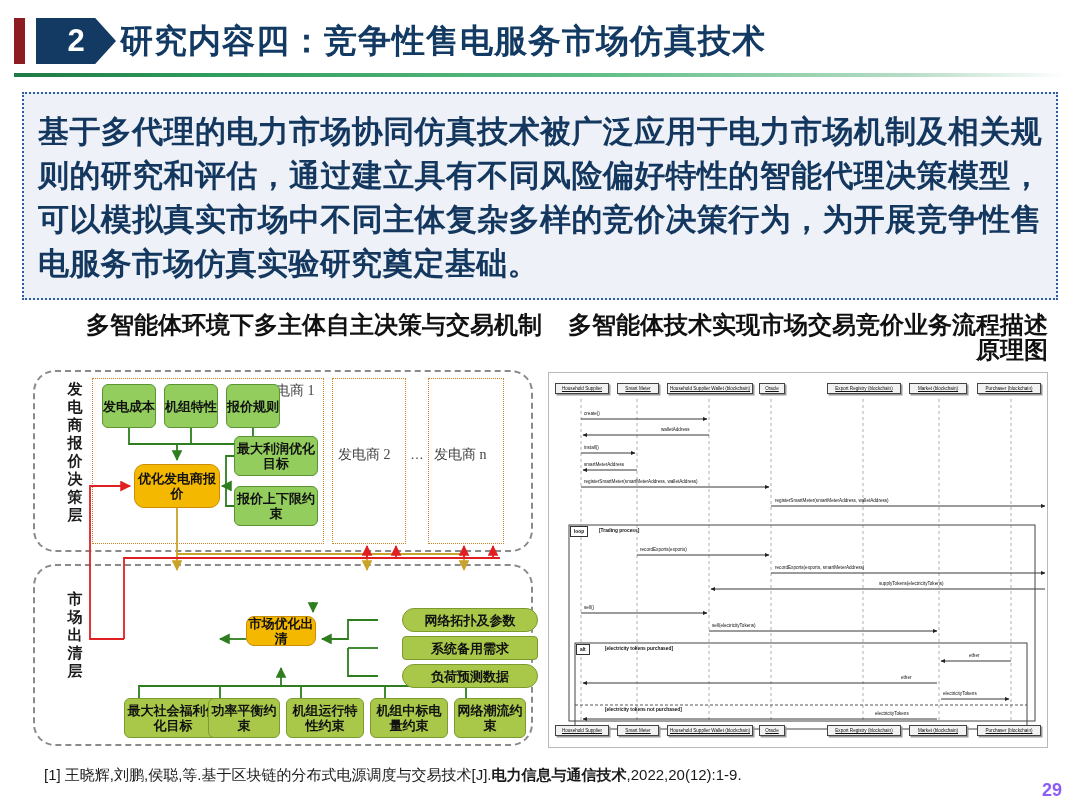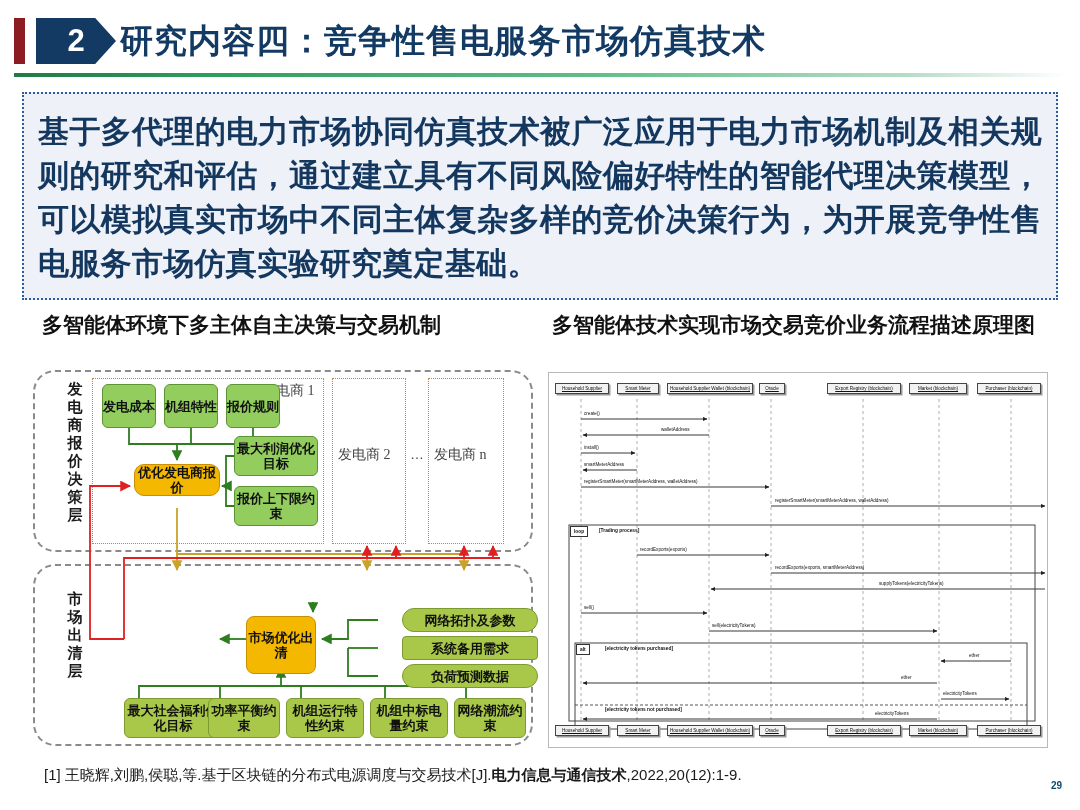--- a/index.html
+++ b/index.html
@@ -35,22 +35,22 @@
     border:2px dotted #2b5c9e;background:#eef2f8;box-sizing:border-box;
   }
   #summary-text{
     position:absolute;left:14px;top:16px;width:1004px;
     color:#13375e;font-size:31px;font-weight:bold;line-height:44px;
     text-align:justify;letter-spacing:0.3px;
   }
 
   
   .cap{
-    position:absolute;color:#111;font-size:21px;font-weight:bold;
-    text-align:left;line-height:25px;
+    position:absolute;color:#111;font-size:24px;font-weight:bold;
+    text-align:right;line-height:25px;
   }
   #cap-left{left:42px;top:312px;width:500px;}
   #cap-right{left:552px;top:312px;width:496px;}
 
   
   #left-fig{position:absolute;left:30px;top:368px;width:505px;height:380px;}
 
   .layer{
     position:absolute;border:2px dashed #8a8a8a;border-radius:22px;
     box-sizing:border-box;background:#ffffff;
@@ -90,27 +90,27 @@
     font-family:"Liberation Serif","DejaVu Serif",serif;
   }
   .green{background:#92cd5e;border-color:#5a9433;}
   .yellow{background:#f5b800;border-color:#c98f00;}
   .olive{background:#a9c84a;border-color:#7a9b2f;margin-left:24px;}
 
   
   #b-cost{left:72px;top:16px;width:54px;height:44px;}
   #b-unit{left:134px;top:16px;width:54px;height:44px;}
   #b-rule{left:196px;top:16px;width:54px;height:44px;}
-  #b-opt{left:104px;top:96px;width:86px;height:32px;border-radius:10px;}
+  #b-opt{left:104px;top:96px;width:86px;height:44px;border-radius:10px;}
   #b-profit{left:204px;top:68px;width:84px;height:40px;}
   #b-limit{left:204px;top:118px;width:84px;height:40px;}
 
   
   #c-data{left:106px;top:206px;width:354px;height:28px;border-radius:14px;}
-  #c-clear{left:216px;top:248px;width:70px;height:58px;border-radius:8px;}
+  #c-clear{left:216px;top:248px;width:70px;height:30px;border-radius:8px;}
   #c-award{left:94px;top:242px;width:90px;height:58px;}
   #c-topo{left:348px;top:240px;width:136px;height:24px;border-radius:12px;}
   #c-reserve{left:348px;top:268px;width:136px;height:24px;border-radius:4px;}
   #c-load{left:348px;top:296px;width:136px;height:24px;border-radius:12px;}
   #c-wel{left:70px;top:330px;width:98px;height:40px;}
   #c-bal{left:154px;top:330px;width:72px;height:40px;}
   #c-run{left:232px;top:330px;width:78px;height:40px;}
   #c-qty{left:316px;top:330px;width:78px;height:40px;}
   #c-flow{left:400px;top:330px;width:72px;height:40px;}
 
@@ -143,22 +143,22 @@
     white-space:nowrap;
   }
 
   
   #footer{
     position:absolute;left:44px;top:764px;width:980px;
     color:#1a1a1a;font-size:15px;line-height:22px;white-space:nowrap;
   }
   #footer b{font-weight:bold;}
   #page-num{
-    position:absolute;right:18px;top:780px;color:#0c4a6e;
-    font-size:10px;font-weight:bold;
+    position:absolute;right:18px;top:780px;color:#8b5cf6;
+    font-size:18px;font-weight:bold;
   }
 </style>
 </head>
 <body>
 
 <div id="header">
   <div class="hdr-redbar"></div>
   <div class="hdr-badge">2</div>
   <div class="hdr-title">研究内容四：竞争性售电服务市场仿真技术</div>
   <div class="hdr-rule"></div>

